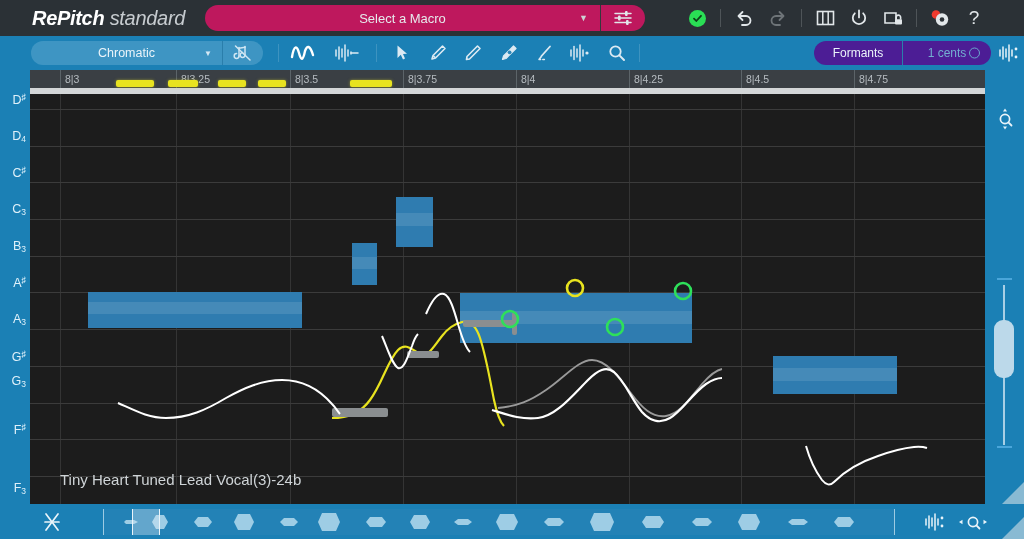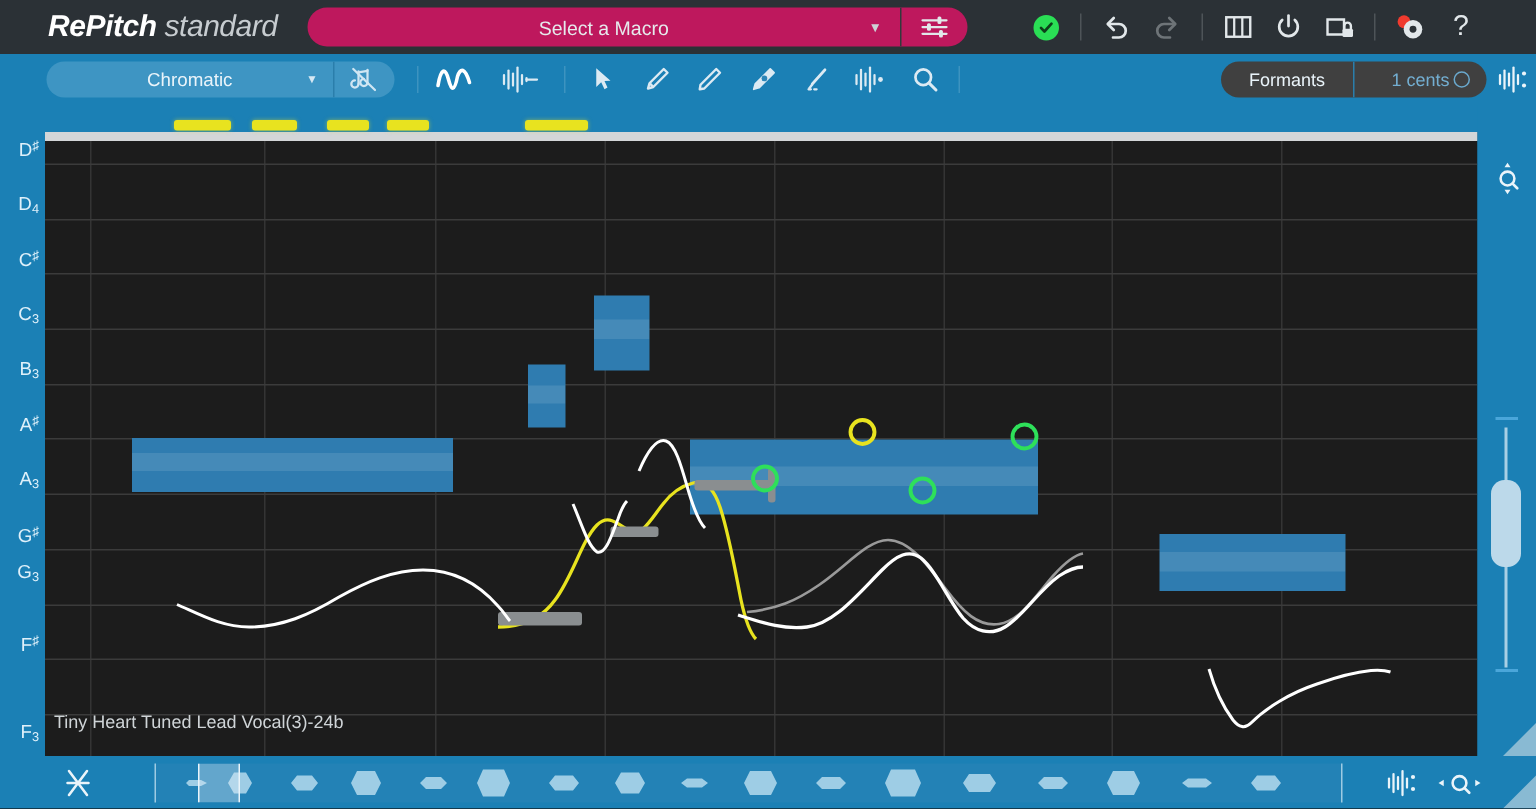--- a/index.html
+++ b/index.html
@@ -104,21 +104,21 @@
   .tb-sep { width: 1px; height: 18px; background: #3d93c0; }
   .tb-ic {
     width: 34px; height: 34px;
     display: flex; align-items: center; justify-content: center;
   }
 
   .formants-wrap {
     position: absolute; left: 814px; top: 5px;
     width: 177px; height: 24px;
     display: flex; align-items: center;
-    background: #404040;
+    background: #4c1d95;
     border-radius: 12px;
     overflow: hidden;
   }
   .formants-btn {
     width: 88px; height: 100%;
     display: flex; align-items: center; justify-content: center;
     color: #eaf4fa; font-size: 12px;
   }
   .cents-btn {
     flex: 1; height: 100%;
@@ -197,22 +197,22 @@
     background: rgba(255,255,255,0.11);
   }
 
   .svglayer {
     position: absolute; left: 0; top: 0;
     width: 955px; height: 416px;
     pointer-events: none;
   }
 
   .clipname {
-    position: absolute; left: 6px; bottom: 16px;
-    color: #cfd4d7; font-size: 12px;
+    position: absolute; left: 30px; bottom: 16px;
+    color: #cfd4d7; font-size: 15px;
     white-space: nowrap;
   }
 
   
   .rightstrip {
     position: absolute; left: 985px; top: 70px;
     width: 39px; height: 434px;
     background: #1b80b5;
   }
   .vslider-track {
@@ -484,20 +484,30 @@
         <div class="keylabel" style="top: 132px;">C<sub>3</sub></div>
         <div class="keylabel" style="top: 169px;">B<sub>3</sub></div>
         <div class="keylabel" style="top: 205px;">A<sup>♯</sup></div>
         <div class="keylabel" style="top: 242px;">A<sub>3</sub></div>
         <div class="keylabel" style="top: 279px;">G<sup>♯</sup></div>
         <div class="keylabel" style="top: 304px;">G<sub>3</sub></div>
         <div class="keylabel" style="top: 352px;">F<sup>♯</sup></div>
         <div class="keylabel" style="top: 411px;">F<sub>3</sub></div>
       </div>
 
+    <div class="ruler" id="ruler">
+        <div class="rtick" style="left: 30px;">8|3</div>
+        <div class="rtick" style="left: 146px;">8|3.25</div>
+        <div class="rtick" style="left: 260px;">8|3.5</div>
+        <div class="rtick" style="left: 373px;">8|3.75</div>
+        <div class="rtick" style="left: 486px;">8|4</div>
+        <div class="rtick" style="left: 599px;">8|4.25</div>
+        <div class="rtick" style="left: 711px;">8|4.5</div>
+        <div class="rtick" style="left: 824px;">8|4.75</div>
+      </div>
 
     <div class="grid" id="grid">
         <div class="vline" style="left: 824px;"></div>
         <div class="vline" style="left: 711px;"></div>
         <div class="vline" style="left: 599px;"></div>
         <div class="vline" style="left: 486px;"></div>
         <div class="vline" style="left: 373px;"></div>
         <div class="vline" style="left: 260px;"></div>
         <div class="vline" style="left: 146px;"></div>
         <div class="vline" style="left: 30px;"></div>

